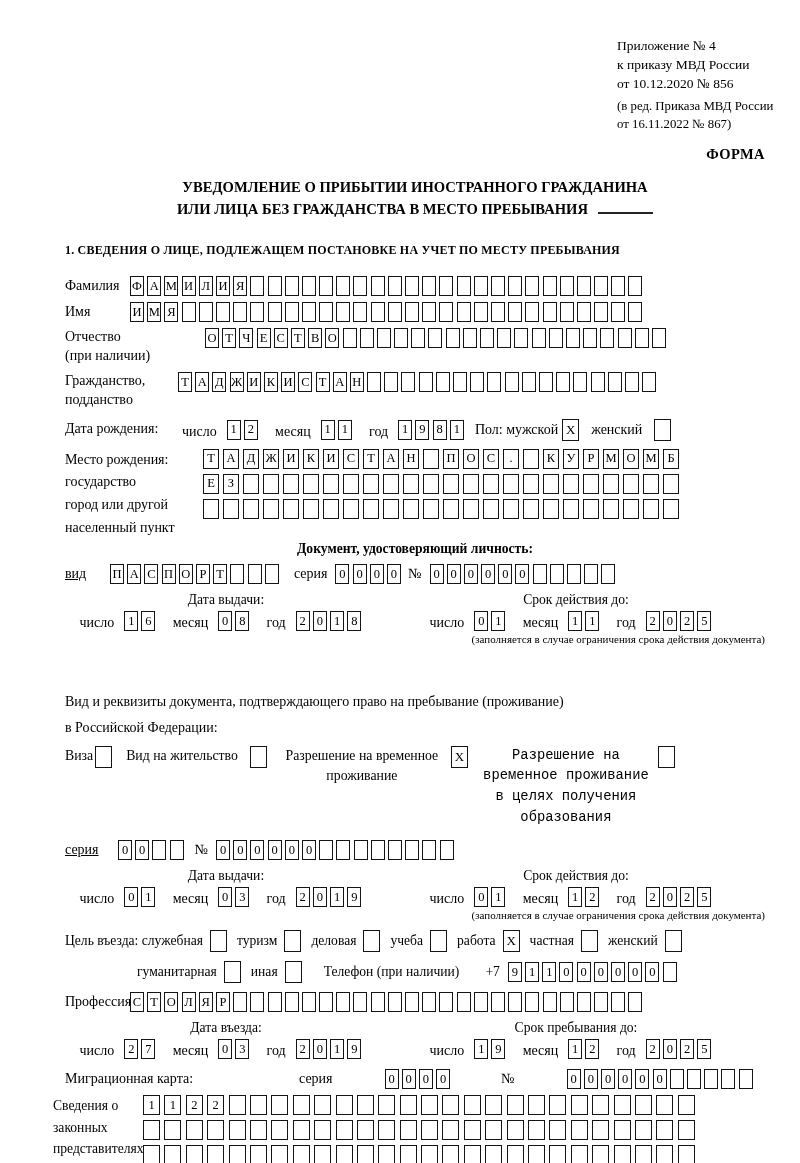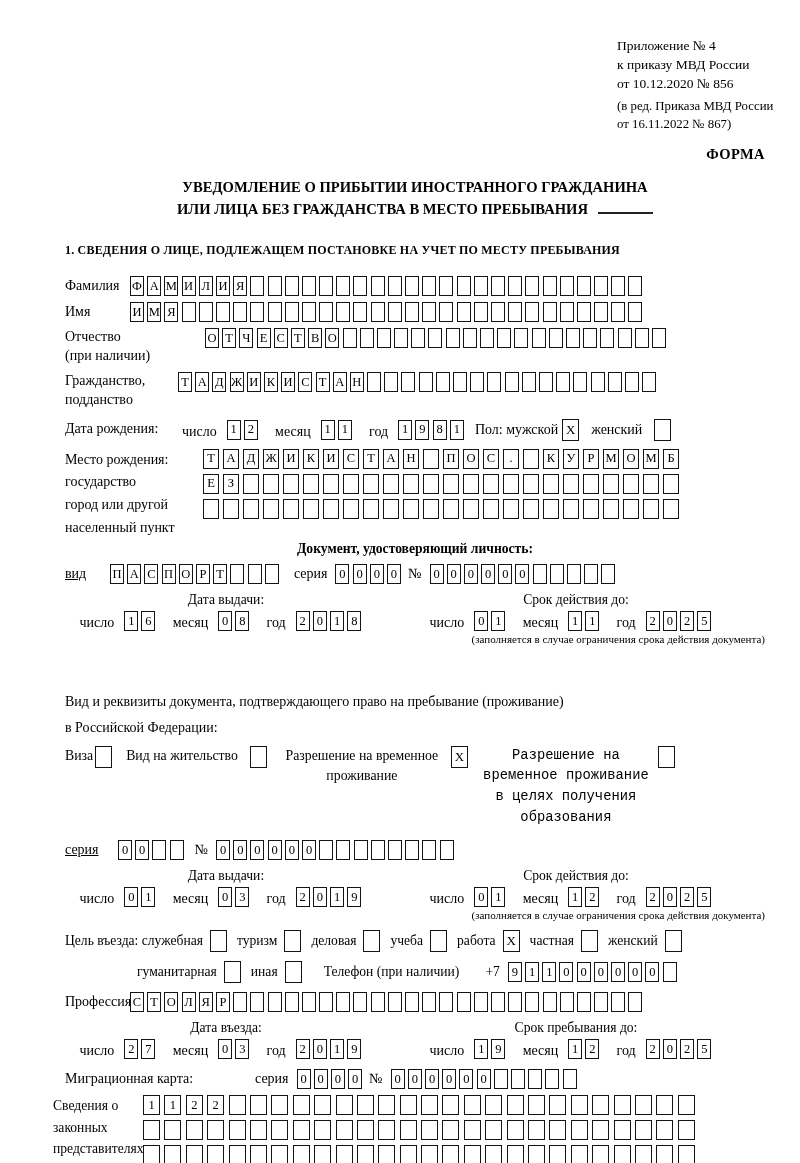--- a/index.html
+++ b/index.html
@@ -662,21 +662,21 @@
         <span class="cells">
             <span class="cell">2</span>
             <span class="cell">0</span>
             <span class="cell">2</span>
             <span class="cell">5</span>
           </span>
       </div>
     </div>
   </div>
 
-  <div class="row" style="margin:10px 0 6px 0;">
+  <div class="row" style="margin:10px 0 6px 0;gap:44px;">
     <span class="lbl lw190">Миграционная карта:</span>
     <span class="word">серия</span>
     <span class="cells gap8">
         <span class="cell">0</span>
         <span class="cell">0</span>
         <span class="cell">0</span>
         <span class="cell">0</span>
       </span>
     <span class="word gap4">№</span>
     <span class="cells gap8">

